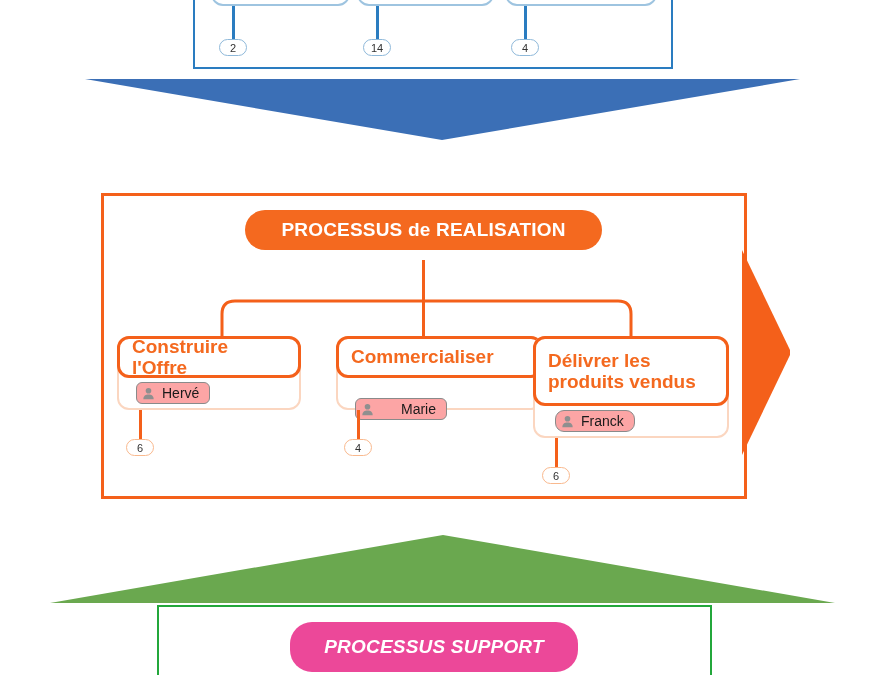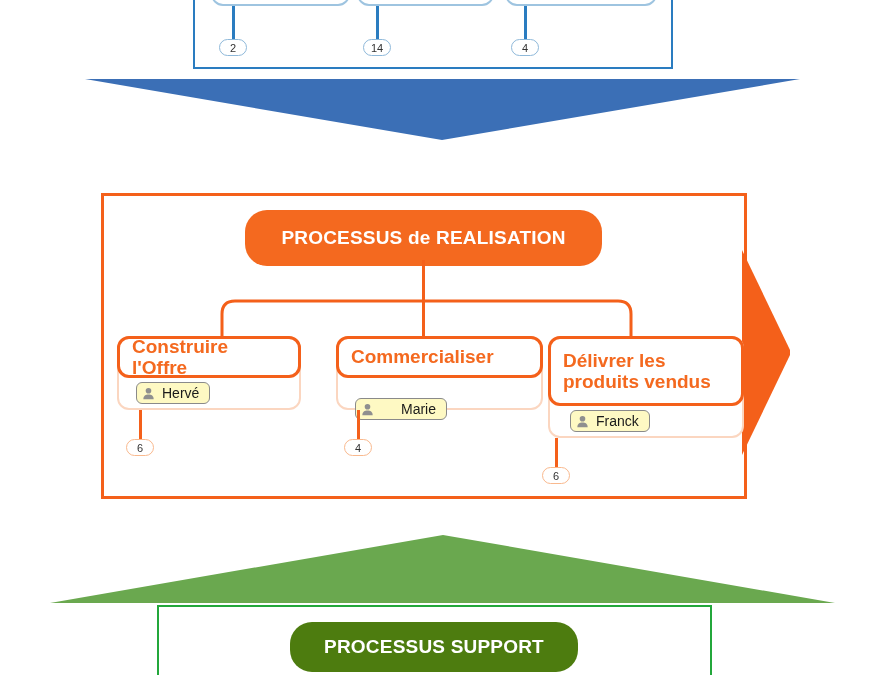--- a/index.html
+++ b/index.html
@@ -37,21 +37,21 @@
     display: flex;
     align-items: center;
     justify-content: center;
     border-radius: 22px;
     color: #ffffff;
     font-weight: bold;
     letter-spacing: .2px;
     white-space: nowrap;
   }
   .pill-orange { background: #f4691f; }
-  .pill-green  { background: #4d7c0f; }
+  .pill-green  { background: #ec4899; font-style: italic; }
 
   
   .node {
     position: absolute;
     box-sizing: border-box;
   }
   .node-body {
     position: absolute;
     left: 0; right: 0; top: 0; bottom: 0;
     box-sizing: border-box;
@@ -77,21 +77,21 @@
   .owner {
     position: absolute;
     box-sizing: border-box;
     display: inline-flex;
     align-items: center;
     gap: 6px;
     height: 22px;
     padding: 0 10px 0 4px;
     border: 1px solid #8a8a8a;
     border-radius: 6px;
-    background: #fef9c3;
+    background: #fca5a5;
     color: #1a1a1a;
     font-size: 14px;
     white-space: nowrap;
   }
   .owner svg { display:block; }
 
   .badge {
     position: absolute;
     box-sizing: border-box;
     width: 28px; height: 17px;
@@ -156,21 +156,21 @@
   <svg class="arrow" style="left:80px; top:74px;" width="725" height="70" viewBox="0 0 725 70">
     <polygon points="5,5 720,5 362,66" fill="#3b6fb6"></polygon>
   </svg>
 
   <div class="panel panel-orange" style="left:101px; top:193px; width:646px; height:306px;"></div>
 
   <svg class="arrow" style="left:742px; top:250px;" width="52" height="205" viewBox="0 0 52 205">
     <polygon points="0,0 48,100 48,105 0,205" fill="#f4601a"></polygon>
   </svg>
 
-  <div class="pill pill-orange" style="left:245px; top:210px; width:357px; height:56px; font-size:19px;">PROCESSUS de REALISATION</div>
+  <div class="pill pill-orange" style="left:245px; top:210px; width:357px; height:40px; font-size:19px;">PROCESSUS de REALISATION</div>
 
   <svg class="connector" style="left:101px; top:258px;" width="646px" height="90" viewBox="0 0 646 90" fill="none" stroke="#f4601a" stroke-width="3">
 
     <path d="M322.5,2 L322.5,43"></path>
 
     <path d="M121,78 L121,56 Q121,43 134,43 L322.5,43"></path>
 
     <path d="M322.5,43 L322.5,78"></path>
 
     <path d="M322.5,43 L517,43 Q530,43 530,56 L530,78"></path>
@@ -201,24 +201,24 @@
           <circle cx="8" cy="5" r="3" fill="#8f8f8f"></circle>
           <path d="M2.5,14 C2.5,10.4 5,9 8,9 C11,9 13.5,10.4 13.5,14 Z" fill="#8f8f8f"></path>
         </svg>
       </span>
       <span>Marie</span>
     </div>
   </div>
   <div class="stem" style="left:357px; top:410px; height:30px;"></div>
   <div class="badge" style="left:344px; top:439px;">4</div>
 
-  <div class="node" style="left:533px; top:336px; width:196px; height:102px;margin-left:15px;">
+  <div class="node" style="left:533px; top:336px; width:196px; height:102px;">
     <div class="node-body"></div>
     <div class="node-title" style="height:70px;">Délivrer les produits vendus</div>
-    <div class="owner" style="left:22px; top:74px;">
+    <div class="owner" style="left:22px; top:74px;border-radius:9px;">
       <span>
         <svg width="15" height="15" viewBox="0 0 16 16">
           <circle cx="8" cy="5" r="3" fill="#8f8f8f"></circle>
           <path d="M2.5,14 C2.5,10.4 5,9 8,9 C11,9 13.5,10.4 13.5,14 Z" fill="#8f8f8f"></path>
         </svg>
       </span>
       <span>Franck</span>
     </div>
   </div>
   <div class="stem" style="left:555px; top:438px; height:30px;"></div>

